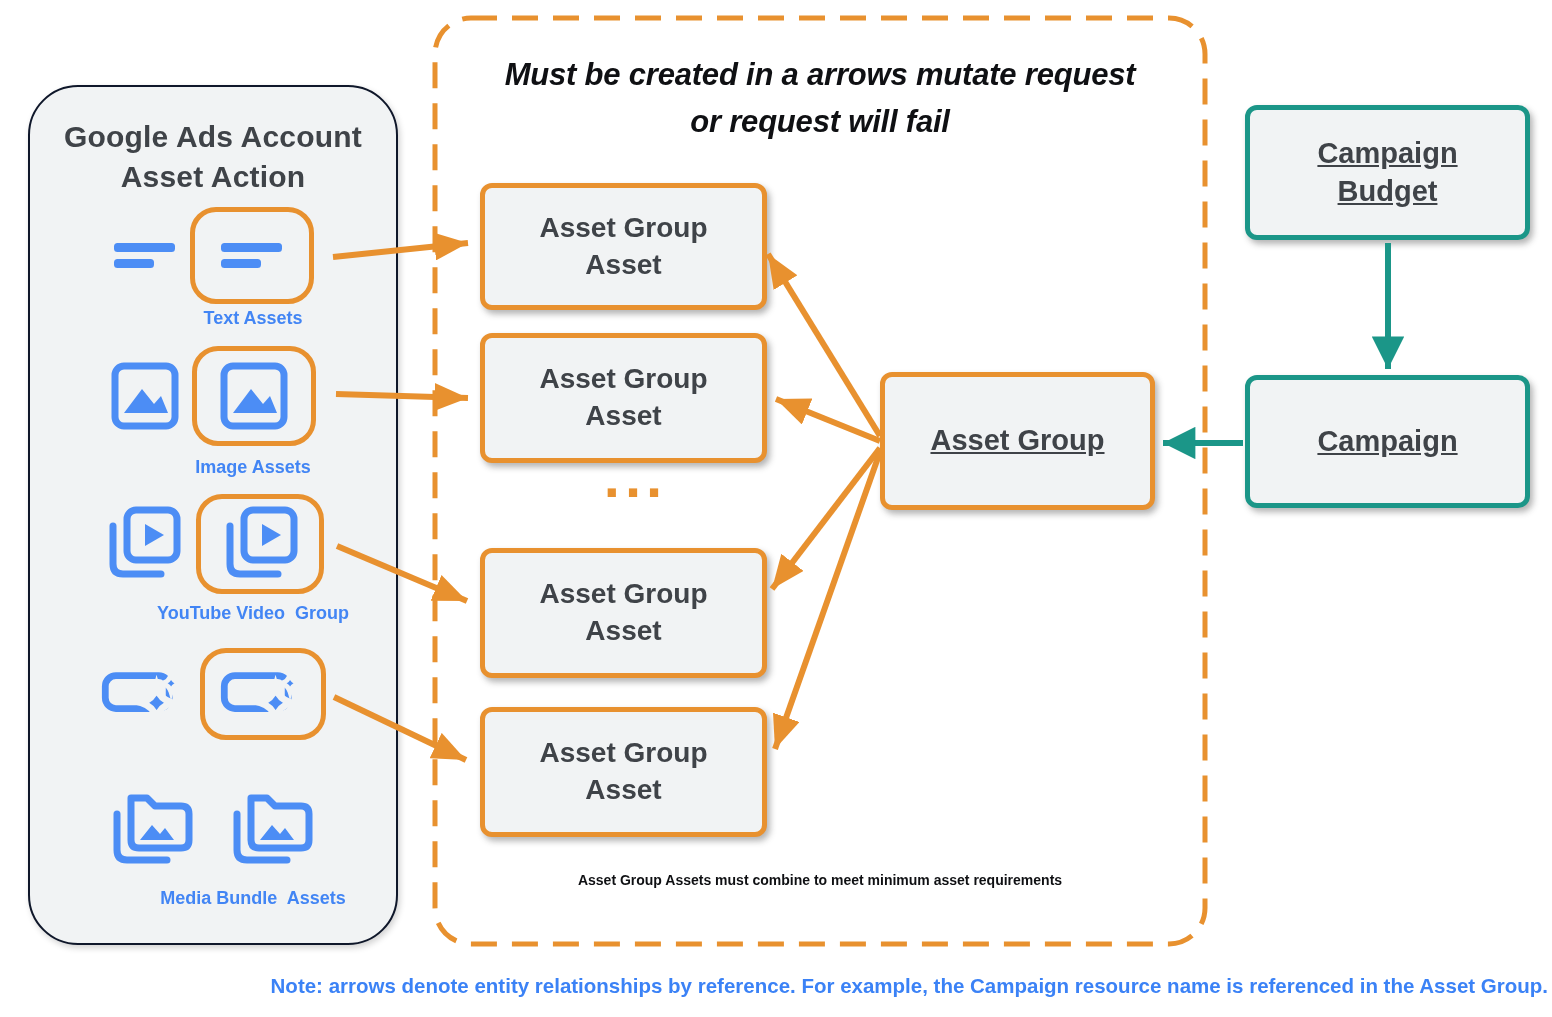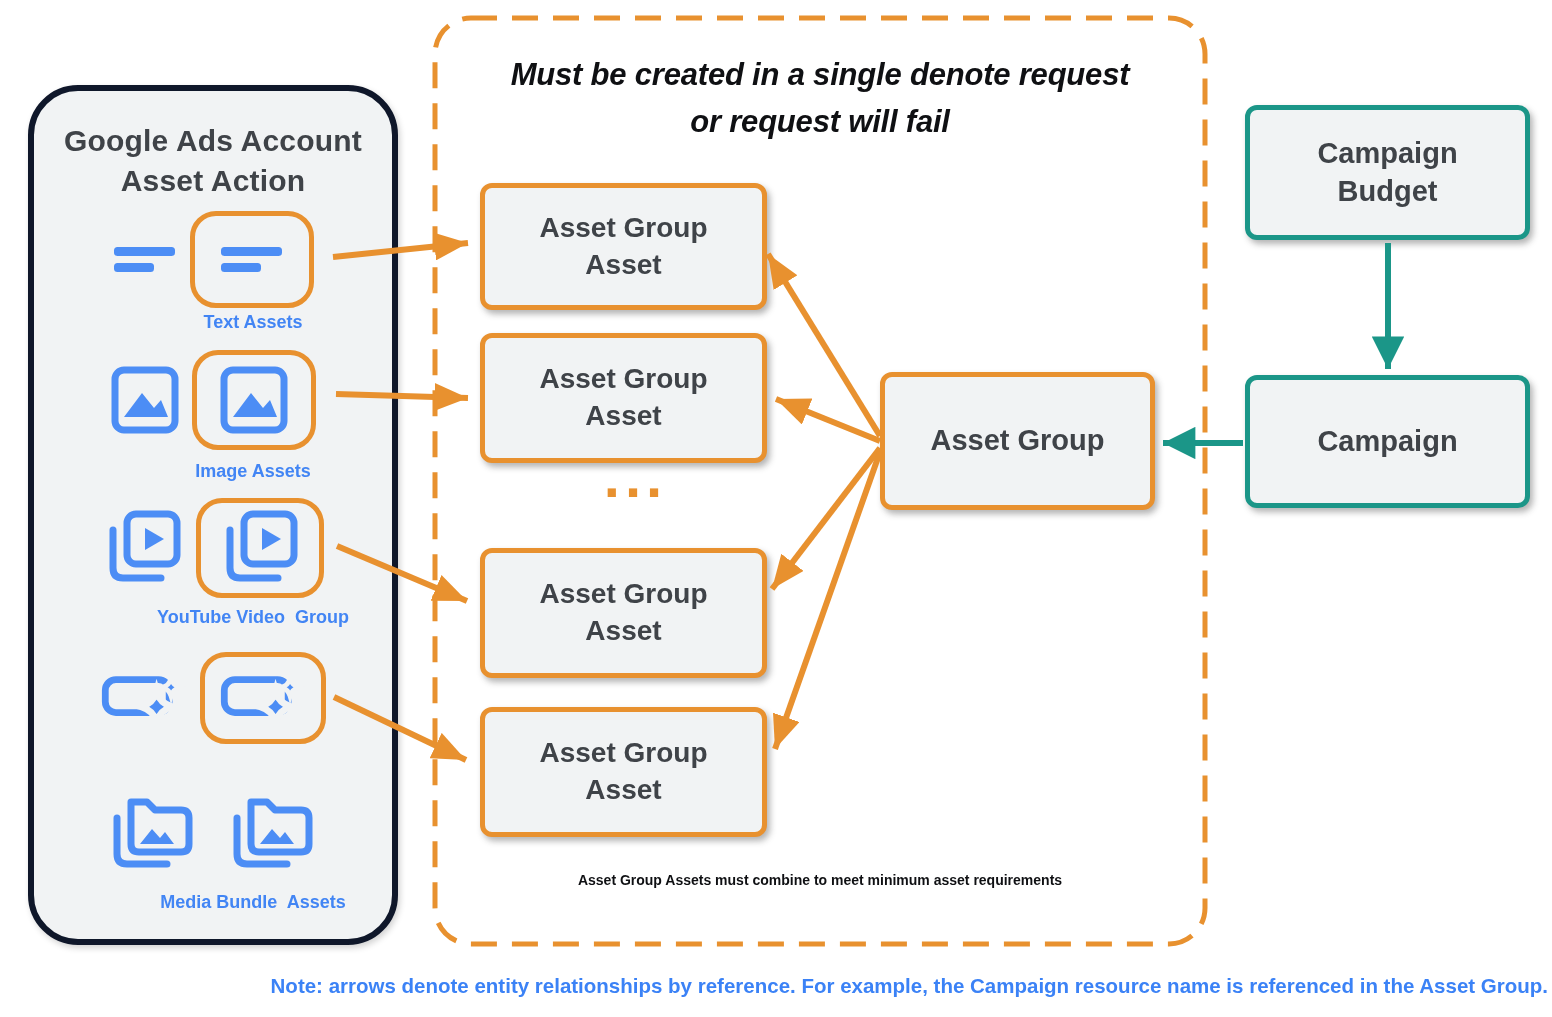--- a/index.html
+++ b/index.html
@@ -6,21 +6,21 @@
   body{
     width:1552px;height:1017px;position:relative;background:#ffffff;
     font-family:"Liberation Sans","DejaVu Sans",sans-serif;overflow:hidden;
     -webkit-font-smoothing:antialiased;
   }
   .abs{position:absolute;}
 
   
   #library-panel{
     left:28px;top:85px;width:370px;height:860px;box-sizing:border-box;
-    background:#F1F3F4;border:6px solid #0f172a;border-radius:50px;
+    background:#F1F3F4;border:2px solid #0f172a;border-radius:50px;
     box-shadow:2px 3px 6px rgba(0,0,0,0.18);
   }
   .panel-title{
     position:absolute;top:30px;left:0;width:100%;text-align:center;
     font-size:30px;font-weight:800;color:#3F4348;line-height:1.32;letter-spacing:0.2px;
   }
   .asset-row{
     position:absolute;left:0;width:100%;display:flex;align-items:center;
     justify-content:center;gap:13px;
   }
@@ -54,21 +54,21 @@
     box-shadow:3px 4px 6px rgba(40,40,40,0.35);
   }
   .orange-box{border:5px solid #E8912F;border-radius:12px;}
   .teal-box{border:5px solid #1B9688;border-radius:12px;}
   .aga-label{font-size:28px;line-height:1.32;}
   #ellipsis{
     left:480px;top:448px;width:287px;height:60px;text-align:center;z-index:4;
     font-size:58px;font-weight:900;color:#E8912F;letter-spacing:5px;line-height:1;
     transform:translateX(12px);
   }
-  .box-label-lg{font-size:29px;line-height:1.3;}
+  .box-label-lg{font-size:29px;line-height:1.3;text-decoration:underline;}
 
   
   #footer-note{
     left:48px;top:974px;width:1500px;font-size:20.5px;font-weight:700;color:#3b82f6;text-align:right;
   }
 
   
   #dashed-layer{left:432px;top:15px;z-index:2;}
   #arrow-layer{left:0;top:0;z-index:20;pointer-events:none;}
 </style>
@@ -153,21 +153,21 @@
     <svg class="blue-icon" width="92" height="80" viewBox="0 0 92 80">
       <path d="M10,26 V62 Q10,72 20,72 H60" fill="none" stroke="currentColor" stroke-width="7" stroke-linecap="round"></path>
       <path d="M24,10 H40 L48,18 H74 Q82,18 82,26 V52 Q82,60 74,60 H32 Q24,60 24,52 Z" fill="none" stroke="currentColor" stroke-width="7" stroke-linejoin="round"></path>
       <path d="M33,52 L45,37 L53,46 L58,40 L67,52 Z" fill="currentColor"></path>
     </svg>
   </div>
   <div class="asset-label" style="top:801px;">Media Bundle  Assets</div>
 </div>
 
 <div id="mutate-title" class="abs">
-  <div>Must be created in a single denote request</div>
+  <div>Must be created in a arrows mutate request</div>
   <div>or request will fail</div>
 </div>
 
 <div class="abs entity-box orange-box aga-label" style="left:480px;top:183px;width:287px;height:127px;">
   <div>
     <div>Asset Group</div>
     <div>Asset</div>
   </div>
 </div>
 

